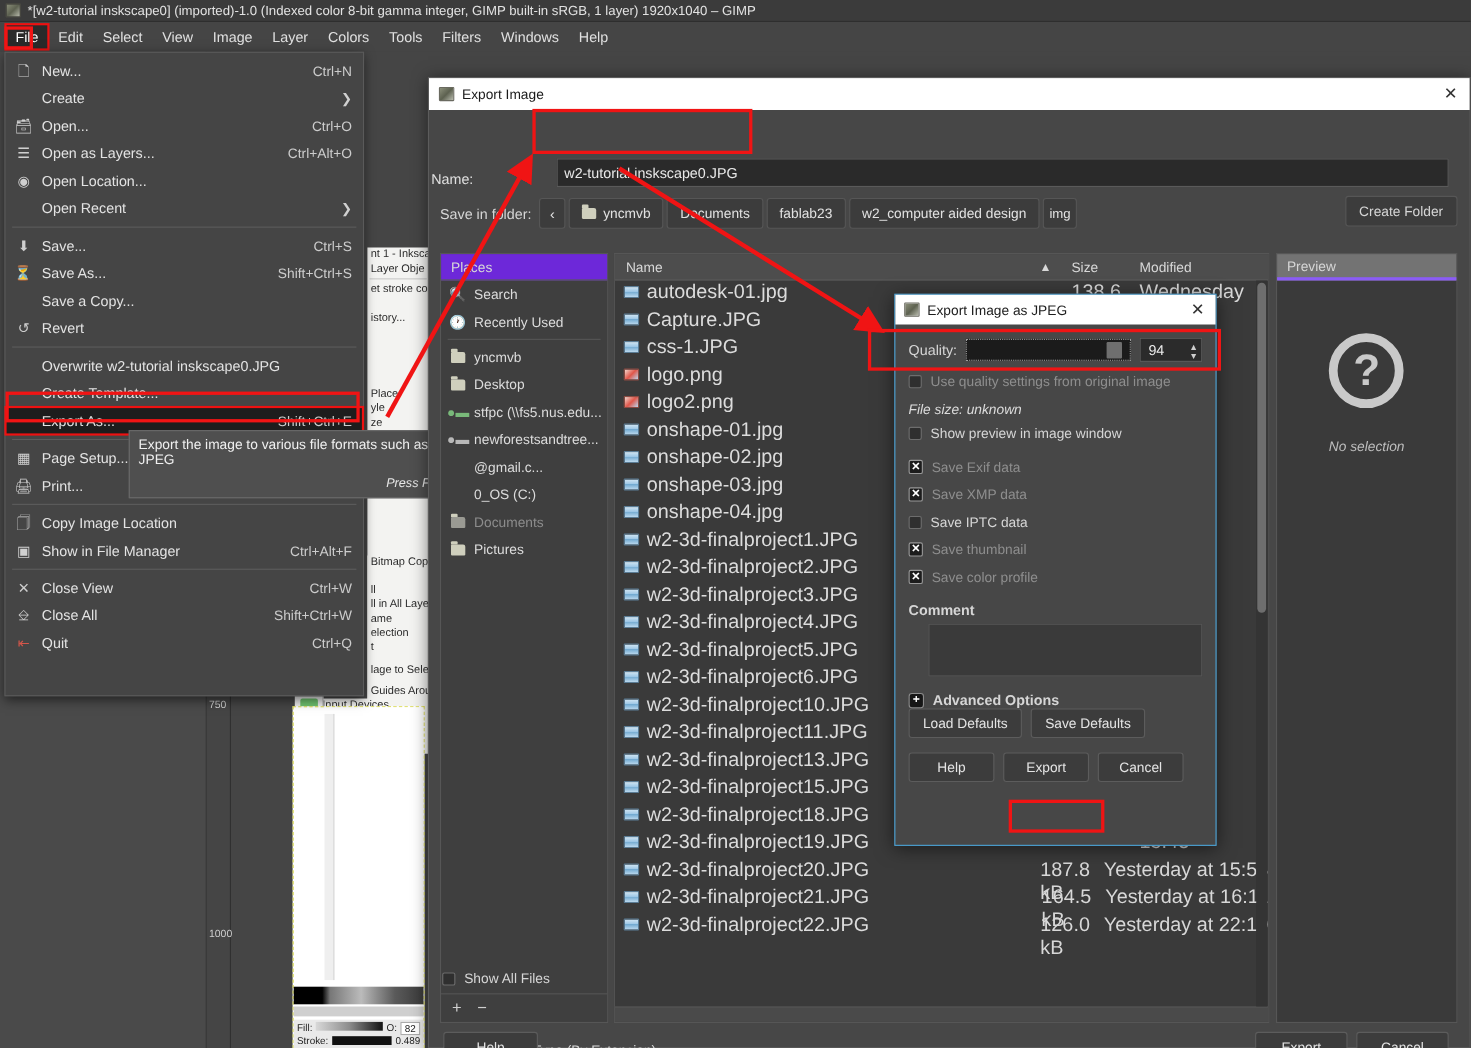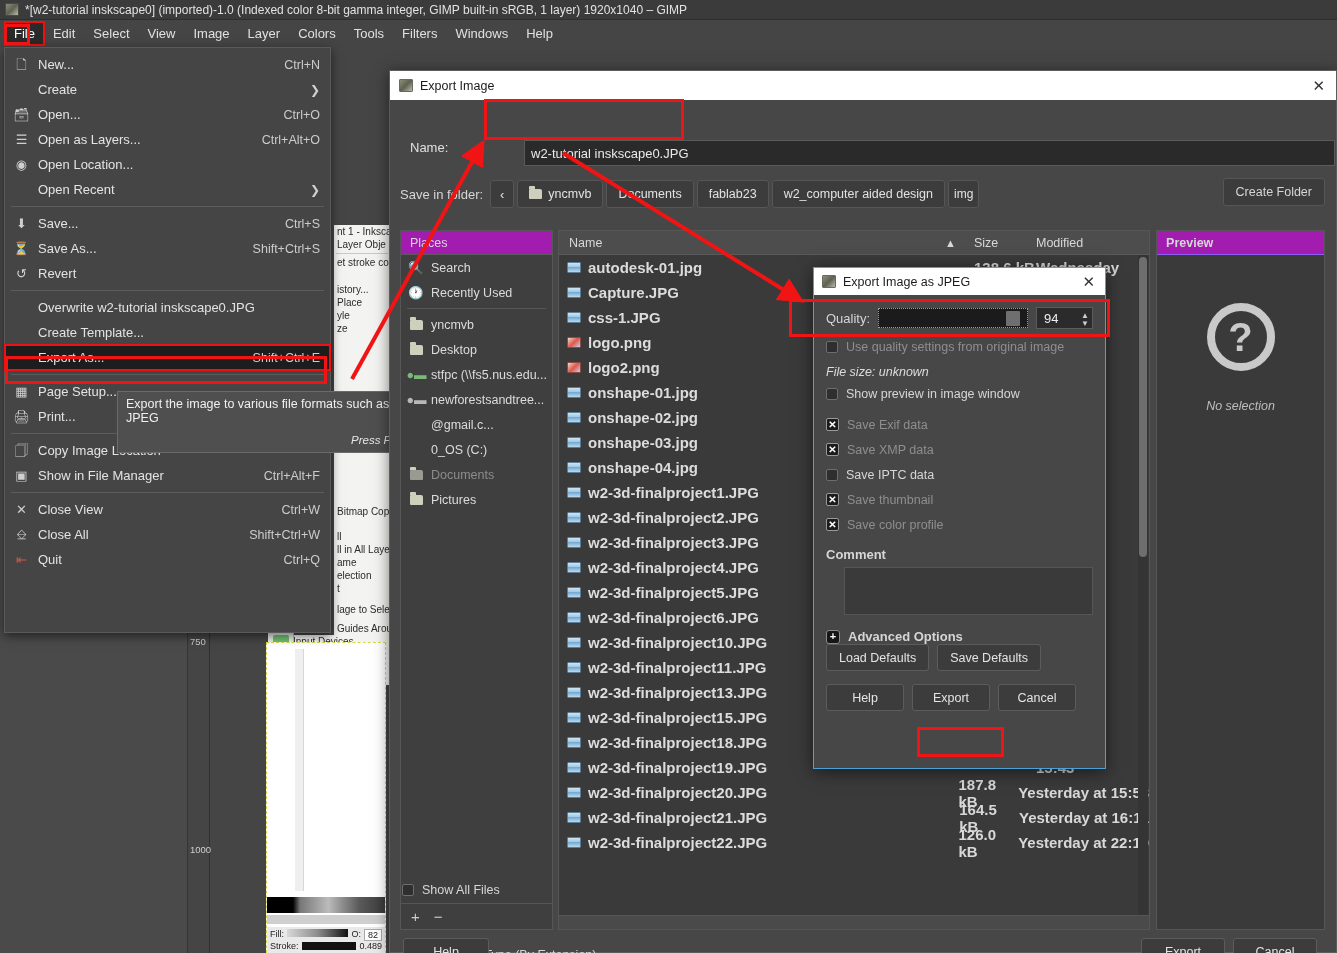--- a/index.html
+++ b/index.html
@@ -158,22 +158,22 @@
   .exp-ic {
     width: 14px; height: 13px;
     background: linear-gradient(135deg,#8b8f7a 0%,#5d6150 50%,#b9bcae 100%);
     border: 1px solid #6a6a60; border-radius: 1px;
   }
   .xbtn { font-size: 15px; color: #333; line-height: 1; padding: 0 3px; }
 
   .exp-body { position: relative; height: 853px; padding: 0; }
 
   .namerow {
-    position: absolute; left: 20px; top: 40px; width: 925px; height: 30px;
-    display: flex; align-items: flex-start; gap: 24px;
+    position: absolute; left: 2px; top: 40px; width: 925px; height: 30px;
+    display: flex; align-items: flex-end; gap: 24px;
   }
   .namerow .lb { width: 90px; font-size: 13px; color: #e0e0e0; }
   .nameinput {
     flex: 1 1 auto; height: 26px; background: #2a2a2a;
     border: 1px solid #5a5a5a;
     display: flex; align-items: center; padding: 0 6px;
     font-size: 13px; color: #e9e9e9;
   }
 
   .folderrow {
@@ -207,21 +207,21 @@
   
   .browser {
     position: absolute; left: 10px; top: 130px; width: 925px; height: 700px;
     display: flex; gap: 0;
   }
   .places {
     width: 153px; background: #3f3f3f; border: 1px solid #565656;
     display: flex; flex-direction: column;
   }
   .places-hd {
-    height: 24px; background: #a21caf; border-bottom: 1px solid #5a5a5a;
+    height: 24px; background: #6d28d9; border-bottom: 1px solid #5a5a5a;
     display: flex; align-items: center; padding-left: 9px;
     font-size: 12.5px; color: #d8d8d8;
   }
   .place {
     height: 25px; display: flex; align-items: center; gap: 7px;
     padding: 0 6px 0 8px; font-size: 12.5px; color: #dcdcdc;
     white-space: nowrap; overflow: hidden;
   }
   .place .pic { width: 15px; flex: 0 0 auto; display: flex; align-items: center; justify-content: center; }
   .places-sep { height: 1px; background: #565656; margin: 3px 6px; }
@@ -241,22 +241,22 @@
     height: 24px; background: #4d4d4d; border-bottom: 1px solid #5a5a5a;
     display: flex; align-items: center; font-size: 12.5px; color: #d8d8d8;
     position: relative;
   }
   .fl-head .c-name { width: 415px; padding-left: 10px; position: relative; }
   .fl-head .c-name .caret { position: absolute; right: 18px; top: 1px; font-size: 11px; }
   .fl-head .c-size { width: 62px; }
   .fl-head .c-mod { flex: 1 1 auto; }
   .fl-rows { flex: 1 1 auto; position: relative; }
   .frow {
-    height: 25px; display: flex; align-items: center;
-    font-size: 15px; color: #dcdcdc; font-weight: bold;
+    height: 25px; display: flex; align-items: flex-start;
+    font-size: 18px; color: #dcdcdc;
   }
   .frow .n { width: 415px; padding-left: 8px; display: flex; align-items: center; gap: 7px; white-space: nowrap; }
   .frow .s { width: 62px; text-align: left; color: #d8d8d8; }
   .frow .m { flex: 1 1 auto; color: #d8d8d8; white-space: nowrap; }
   .fico {
     width: 14px; height: 11px; flex: 0 0 auto; border-radius: 1px;
     background: linear-gradient(180deg,#cfe4f2 0%,#9dc7e6 45%,#6fa8d0 46%,#bcd9ee 100%);
     border: 1px solid #5b7d96;
   }
   .fico.png {
@@ -274,22 +274,22 @@
   .fl-foot {
     height: 14px; background: #4a4a4a; border-top: 1px solid #555;
   }
 
   .preview {
     width: 174px; margin-left: 6px;
     border: 1px solid #565656; background: #3a3a3a;
     display: flex; flex-direction: column;
   }
   .pv-hd {
-    height: 24px; background: #a21caf; border-bottom: 1px solid #8b5cf6;
-    display: flex; align-items: center; padding-left: 9px; font-size: 12.5px; font-weight: bold;
+    height: 24px; background: #737373; border-bottom: 3px solid #8b5cf6;
+    display: flex; align-items: center; padding-left: 9px; font-size: 12.5px;
   }
   .pv-body {
     flex: 1 1 auto; display: flex; flex-direction: column;
     align-items: center; padding-top: 48px;
   }
   .qmark {
     width: 68px; height: 68px; border-radius: 50%;
     border: 8px solid #c9c9c9;
     display: flex; align-items: center; justify-content: center;
     color: #c9c9c9; font-size: 40px; font-weight: bold; line-height: 1;
@@ -426,21 +426,21 @@
       <div class="ruler-label" style="top:590px;">750</div>
       <div class="ruler-label" style="top:798px;">1000</div>
     </div>
 
     <div class="bg-frag" style="left:334px; top:178px; width:56px; height:460px;">
       <div class="frag-line">nt 1 - Inkscape</div>
       <div class="frag-line">Layer   Obje</div>
       <div class="frag-sep"></div>
       <div class="frag-line">et stroke color</div>
       <div class="frag-line" style="margin-top:14px;">istory...</div>
-      <div class="frag-line" style="">Place</div>
+      <div class="frag-line" style="margin-top:56px;">Place</div>
       <div class="frag-line">yle</div>
       <div class="frag-line">ze</div>
     </div>
 
     <div class="bg-frag" style="left:334px; top:458px; width:56px; height:180px;">
       <div class="frag-line">Bitmap Copy</div>
       <div class="frag-line" style="margin-top:12px;">ll</div>
       <div class="frag-line">ll in All Layers</div>
       <div class="frag-line">ame</div>
       <div class="frag-line">election</div>
@@ -516,20 +516,23 @@
     <div class="mi-sep"></div>
     <div class="mi">
       <span class="ic">⬇</span>
       <span class="lbl">Save...</span>
       <span class="accel">Ctrl+S</span>
     </div>
     <div class="mi">
       <span class="ic">⏳</span>
       <span class="lbl">Save As...</span>
       <span class="accel">Shift+Ctrl+S</span>
+    </div>
+    <div class="mi noicon">
+      <span class="lbl">Save a Copy...</span>
     </div>
     <div class="mi">
       <span class="ic">↺</span>
       <span class="lbl">Revert</span>
     </div>
     <div class="mi-sep"></div>
     <div class="mi noicon">
       <span class="lbl">Overwrite w2-tutorial inskscape0.JPG</span>
     </div>
     <div class="mi noicon">

